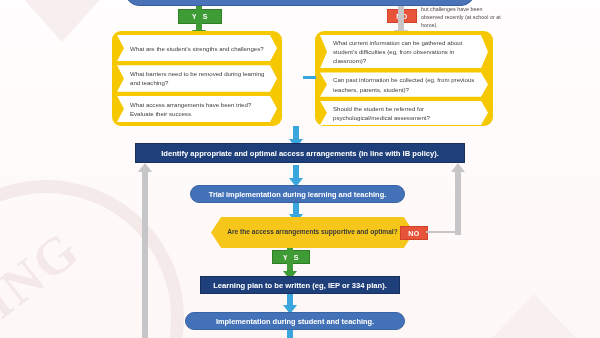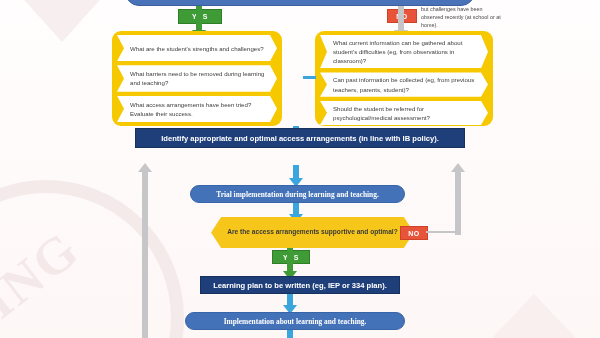--- a/index.html
+++ b/index.html
@@ -45,21 +45,21 @@
     color:#ffffff;font-size:7.5px;font-weight:bold;
   }
   .blue-dark{
     background:#1f3f7a;color:#fff;
     font-size:7.6px;font-weight:bold;
     border:1px solid #17305e;
   }
   .blue-round{
     background:#4472b8;color:#fff;
     font-size:7.4px;font-weight:bold;
-    border-radius:16px;border:1px solid #3864a8;font-family:Liberation Serif, serif;
+    border-radius:16px;border:1px solid #3864a8;
   }
 
   
   .ycard{
     position:absolute;background:#f6c800;border-radius:9px;
     padding:4px 5px;box-sizing:border-box;
     display:flex;flex-direction:column;justify-content:space-between;gap:4px;
   }
   .chev{
     position:relative;background:#ffffff;
@@ -140,21 +140,21 @@
     <div class="chev">Can past information be collected (eg, from previous teachers, parents, student)?</div>
     <div class="chev">Should the student be referred for psychological/medical assessment?</div>
   </div>
 
   <div style="position:absolute;left:303px;top:76px;width:13px;height:3px;background:#3aa6dd;"></div>
 
   <div class="arrow a-blue" style="left:289px;top:126px;width:14px;height:24px;">
     <div class="shaft" style="left:4px;top:0;width:6px;height:16px;"></div>
     <div class="head" style="left:0;top:13px;"></div>
   </div>
-  <div class="node blue-dark" style="left:135px;top:128px;width:330px;height:20px;padding:0 8px;">Identify appropriate and optimal access arrangements (in line with IB policy).</div>
+  <div class="node blue-dark" style="left:135px;top:143px;width:330px;height:20px;padding:0 8px;">Identify appropriate and optimal access arrangements (in line with IB policy).</div>
 
   <div class="arrow a-blue" style="left:289px;top:165px;width:14px;height:24px;">
     <div class="shaft" style="left:4px;top:0;width:6px;height:16px;"></div>
     <div class="head" style="left:0;top:13px;"></div>
   </div>
   <div class="node blue-round" style="left:190px;top:185px;width:215px;height:18px;padding:0 10px;">Trial implementation during learning and teaching.</div>
 
   <div class="arrow a-blue" style="left:289px;top:203px;width:14px;height:22px;">
     <div class="shaft" style="left:4px;top:0;width:6px;height:14px;"></div>
     <div class="head" style="left:0;top:11px;"></div>
@@ -180,19 +180,19 @@
     <div class="shaft" style="left:4px;top:0;width:6px;height:26px;"></div>
     <div class="head" style="left:0;top:23px;"></div>
   </div>
 
   <div class="node blue-dark" style="left:200px;top:276px;width:200px;height:18px;padding:0 8px;">Learning plan to be written (eg, IEP or 334 plan).</div>
 
   <div class="arrow a-blue" style="left:283px;top:294px;width:14px;height:22px;">
     <div class="shaft" style="left:4px;top:0;width:6px;height:14px;"></div>
     <div class="head" style="left:0;top:11px;"></div>
   </div>
-  <div class="node blue-round" style="left:185px;top:312px;width:220px;height:18px;padding:0 10px;">Implementation about learning and teaching.</div>
+  <div class="node blue-round" style="left:185px;top:312px;width:220px;height:18px;padding:0 10px;">Implementation during student and teaching.</div>
 
   <div class="arrow a-blue" style="left:283px;top:330px;width:14px;height:10px;">
     <div class="shaft" style="left:4px;top:0;width:6px;height:10px;"></div>
   </div>
 
 </div>
 
 </body></html>

